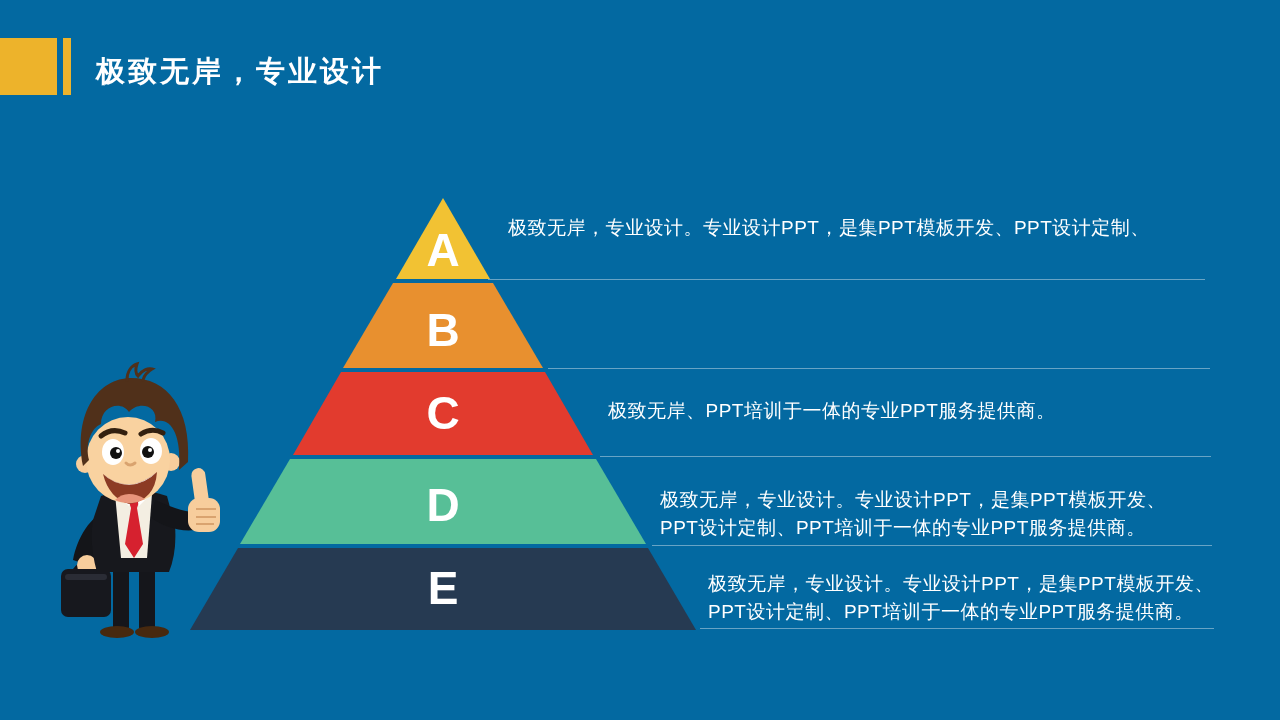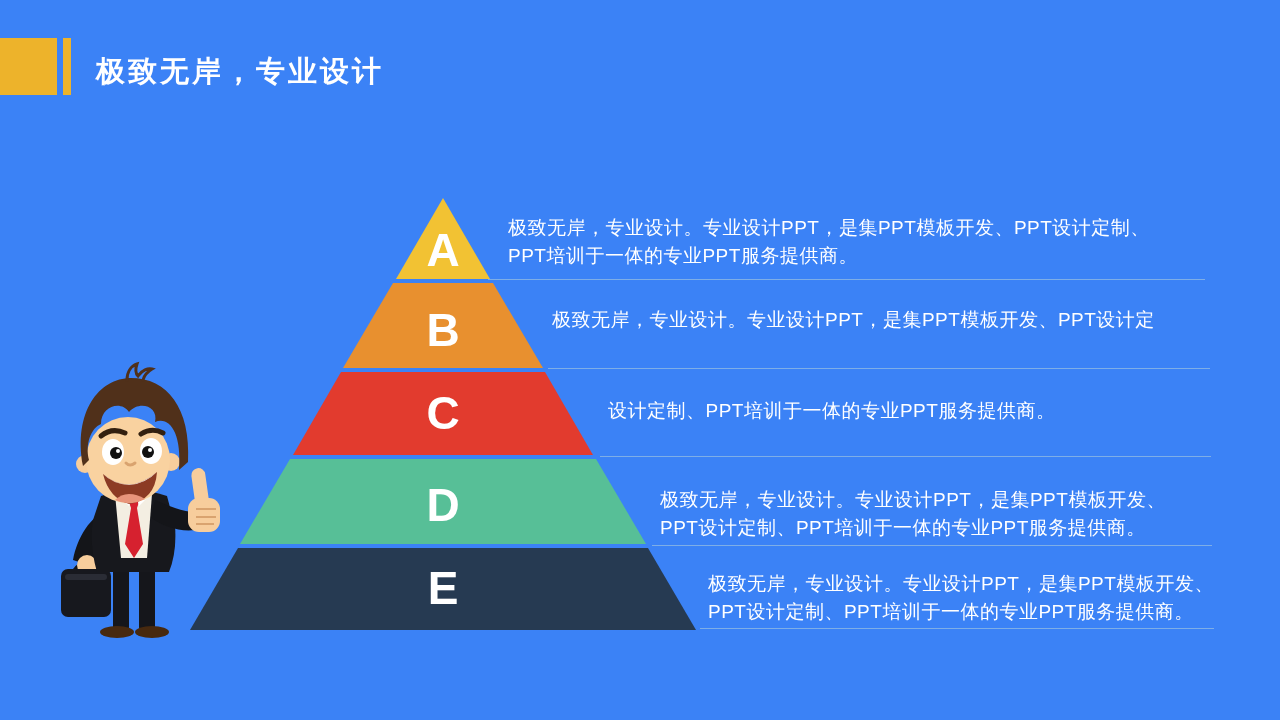--- a/index.html
+++ b/index.html
@@ -1,18 +1,18 @@
 <!DOCTYPE html>
 <html><head>
 <meta charset="utf-8">
 <style>
   html,body{margin:0;padding:0;background:#06384f;}
   .stage{
     position:relative;width:1280px;height:720px;overflow:hidden;
-    background:#3b82f6;
+    background:#0369a1;
     font-family:"Liberation Sans","DejaVu Sans",sans-serif;
   }
   
   .accent-block{position:absolute;left:0;top:38px;width:57px;height:57px;background:#EDB32B;}
   .accent-bar{position:absolute;left:63px;top:38px;width:8px;height:57px;background:#EDB32B;}
   .page-title{
     position:absolute;left:96px;top:52px;
     font-size:29px;font-weight:700;color:#ffffff;letter-spacing:3px;
   }
   
@@ -55,31 +55,29 @@
     <polygon points="58,352 468,352 516,434 10,434" fill="#263A52"></polygon>
     <text x="263" y="70">A</text>
     <text x="263" y="150">B</text>
     <text x="263" y="233">C</text>
     <text x="263" y="325">D</text>
     <text x="263" y="408">E</text>
   </svg>
 
   <div class="desc desc-a">
     <span class="ln">极致无岸，专业设计。专业设计PPT，是集PPT模板开发、PPT设计定制、</span>
-    <span class="ln">PPT培训于一体的专业PPT服务提供商。</span>
   </div>
   <div class="divider div-a"></div>
 
   <div class="desc desc-b">
-    <span class="ln">极致无岸，专业设计。专业设计PPT，是集PPT模板开发、PPT设计定</span>
   </div>
   <div class="divider div-b"></div>
 
   <div class="desc desc-c">
-    <span class="ln">设计定制、PPT培训于一体的专业PPT服务提供商。</span>
+    <span class="ln">极致无岸、PPT培训于一体的专业PPT服务提供商。</span>
   </div>
   <div class="divider div-c"></div>
 
   <div class="desc desc-d">
     <span class="ln">极致无岸，专业设计。专业设计PPT，是集PPT模板开发、</span>
     <span class="ln">PPT设计定制、PPT培训于一体的专业PPT服务提供商。</span>
   </div>
   <div class="divider div-d"></div>
 
   <div class="desc desc-e">

